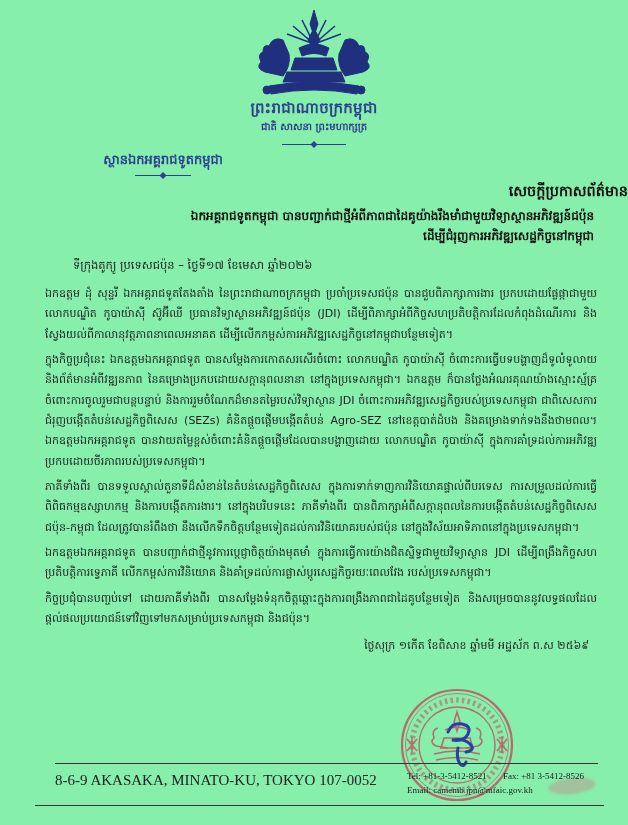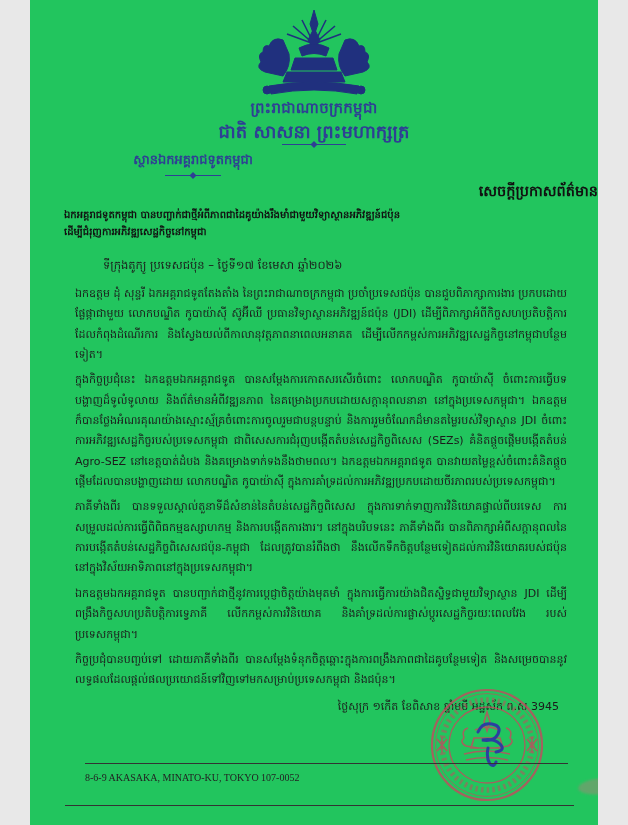--- a/index.html
+++ b/index.html
@@ -1,63 +1,63 @@
 <!DOCTYPE html>
 <html><head>
 <meta charset="utf-8">
 <style>
   * { margin:0; padding:0; box-sizing:border-box; }
   html,body { background:#e8e8e8; }
   .page {
-    position:relative; width:568px; height:825px; margin:0 auto;
-    background:#22c55e; overflow:hidden;
+    position:relative; width:628px; height:825px; margin:0 auto;
+    background:#86efac; overflow:hidden;
     font-family:"DejaVu Sans", sans-serif; color:#1b1b1b;
   }
   
   .emblem { position:absolute; top:10px; left:50%; transform:translateX(-50%); }
   .kingdom { position:absolute; top:98px; width:100%; text-align:center;
     font-weight:bold; font-size:15px; color:#2e3f94; letter-spacing:.3px; }
   .motto { position:absolute; top:120px; width:100%; text-align:center;
-    font-weight:bold; font-size:18px; color:#2e3f94; }
+    font-weight:bold; font-size:10px; color:#2e3f94; }
   .orn { position:absolute; height:0; border-top:1.4px solid #2e3f94; }
   .orn .dia { position:absolute; left:50%; top:-3.2px; width:5px; height:5px;
     background:#2e3f94; transform:translateX(-50%) rotate(45deg); }
   .orn.center { top:144px; left:50%; margin-left:-32px; width:64px; }
   .embassy { position:absolute; top:150px; left:58px; width:210px;
     text-align:center; color:#2e3f94; font-weight:bold; font-size:13px; line-height:1.55; }
   .embassy .orn2 { position:relative; margin:5px auto 0; width:56px;
     border-top:1.4px solid #2e3f94; }
   .embassy .orn2 .dia { position:absolute; left:50%; top:-3.2px; width:5px; height:5px;
     background:#2e3f94; transform:translateX(-50%) rotate(45deg); }
   
   .doc-title { position:absolute; top:182px; width:100%; text-align:right;
     font-weight:bold; font-size:14.5px; color:#111; }
   .headline { position:absolute; top:206px; left:34px; right:34px;
-    text-align:left; font-weight:bold; font-size:10px; line-height:1.7; color:#111; }
+    text-align:right; font-weight:bold; font-size:12px; line-height:1.7; color:#111; }
   
   .dateline { position:absolute; top:258px; left:45px; font-size:11.5px;margin-left:28px; }
   .content { position:absolute; top:284px; left:45px; right:31px;
     font-size:11px; line-height:1.85; text-align:justify; }
   .content p { margin-bottom:5px; }
   .b { font-weight:normal; }
   .closing { margin-top:6px; text-align:right; font-size:11px; line-height:1.9;
     padding-right:8px; }
   
   .stamp { position:absolute; top:686px; left:398px; width:118px; height:118px; }
   .signature { position:absolute; top:718px; left:438px; width:44px; height:52px; }
   .smudge { position:absolute; top:778px; left:548px; width:48px; height:16px;
     background:rgba(216,110,130,.35); border-radius:50%; transform:rotate(-6deg);
     filter:blur(1px); }
   
   .rule-top { position:absolute; top:763px; left:55px; right:30px;
     border-top:1.3px solid #333; }
   .rule-bottom { position:absolute; top:805px; left:35px; right:24px;
     border-top:1.3px solid #333; }
   .footer-address { position:absolute; top:772px; left:55px;
-    font-family:"Liberation Serif", serif; font-size:10px; color:#222; }
+    font-family:"Liberation Serif", serif; font-size:15px; color:#222; }
   .footer-right { position:absolute; top:770px; right:30px; text-align:left;
     font-family:"Liberation Serif", serif; font-size:9px; color:#222; line-height:1.55; }
   .footer-right .telfax span { margin-right:14px; }
 </style>
 </head>
 <body>
 
 <div class="page">
 
   <svg class="emblem" width="150" height="92" viewBox="0 0 150 92">
@@ -122,21 +122,21 @@
     <p>
       <span>ភាគីទាំងពីរ បានទទួលស្គាល់តួនាទីដ៏សំខាន់នៃតំបន់សេដ្ឋកិច្ចពិសេស ក្នុងការទាក់ទាញការវិនិយោគផ្ទាល់ពីបរទេស ការសម្រួលដល់ការធ្វើពិពិធកម្មឧស្សាហកម្ម និងការបង្កើតការងារ។ នៅក្នុងបរិបទនេះ ភាគីទាំងពីរ បានពិភាក្សាអំពីសក្តានុពលនៃការបង្កើតតំបន់សេដ្ឋកិច្ចពិសេសជប៉ុន-កម្ពុជា ដែលត្រូវបានរំពឹងថា នឹងលើកទឹកចិត្តបន្ថែមទៀតដល់ការវិនិយោគរបស់ជប៉ុន នៅក្នុងវិស័យអាទិភាពនៅក្នុងប្រទេសកម្ពុជា។</span>
     </p>
     <p>
       <span class="b">ឯកឧត្តមឯកអគ្គរាជទូត </span><span>បានបញ្ជាក់ជាថ្មីនូវការប្តេជ្ញាចិត្តយ៉ាងមុតមាំ ក្នុងការធ្វើការយ៉ាងជិតស្និទ្ធជាមួយវិទ្យាស្ថាន JDI ដើម្បីពង្រឹងកិច្ចសហប្រតិបត្តិការទ្វេភាគី លើកកម្ពស់ការវិនិយោគ និងគាំទ្រដល់ការផ្លាស់ប្តូរសេដ្ឋកិច្ចរយៈពេលវែង របស់ប្រទេសកម្ពុជា។</span>
     </p>
     <p>
       <span>កិច្ចប្រជុំបានបញ្ចប់ទៅ ដោយភាគីទាំងពីរ បានសម្តែងទំនុកចិត្តឆ្ពោះក្នុងការពង្រឹងភាពជាដៃគូបន្ថែមទៀត និងសម្រេចបាននូវលទ្ធផលដែលផ្តល់ផលប្រយោជន៍ទៅវិញទៅមកសម្រាប់ប្រទេសកម្ពុជា និងជប៉ុន។</span>
     </p>
     <div class="closing">
-      <div>ថ្ងៃសុក្រ ១កើត ខែពិសាខ ឆ្នាំមមី អដ្ឋស័ក ព.ស 3945</div>
+      <div>ថ្ងៃសុក្រ ១កើត ខែពិសាខ ឆ្នាំមមី អដ្ឋស័ក ព.ស ២៥៦៩</div>
     </div>
   </div>
 
   <svg class="stamp" width="118" height="118" viewBox="0 0 118 118">
     <g fill="none" stroke="#c44a5e" opacity="0.8">
       <circle cx="59" cy="59" r="55" stroke-width="2.2"></circle>
       <circle cx="59" cy="59" r="51.5" stroke-width="0.8"></circle>
       <circle cx="59" cy="59" r="38" stroke-width="1.4"></circle>
 
       <circle cx="59" cy="59" r="45" stroke-width="5.5" stroke-dasharray="2.5 3.2" opacity="0.65"></circle>
@@ -166,15 +166,22 @@
     <g fill="none" stroke="#2b3fa0" stroke-width="3" stroke-linecap="round">
       <path d="M10,14 Q14,4 24,6 Q34,8 30,16 Q26,24 14,22 Q26,20 32,26 Q38,32 28,34"></path>
       <path d="M20,30 Q18,40 22,46 Q26,50 28,44"></path>
     </g>
   </svg>
 
   <div class="smudge"></div>
 
   <div class="rule-top"></div>
   <div class="footer-address">8-6-9 AKASAKA, MINATO-KU, TOKYO 107-0052</div>
+  <div class="footer-right">
+    <div class="telfax">
+      <span>Tel: +81-3-5412-8521</span>
+      <span>Fax: +81 3-5412-8526</span>
+    </div>
+    <div>Email: camemb.jpn@mfaic.gov.kh</div>
+  </div>
   <div class="rule-bottom"></div>
 
 </div>
 
 </body></html>

